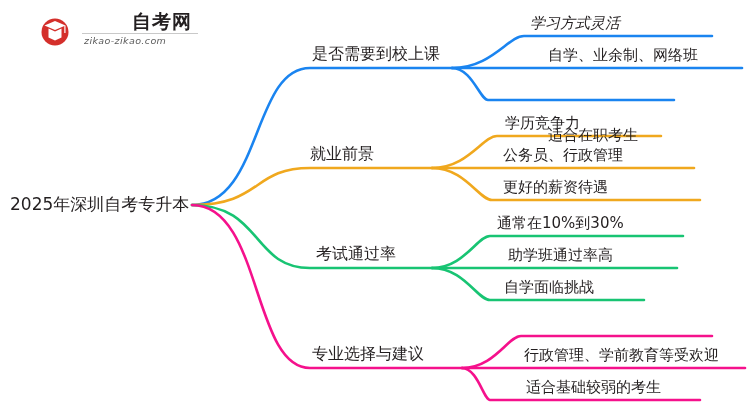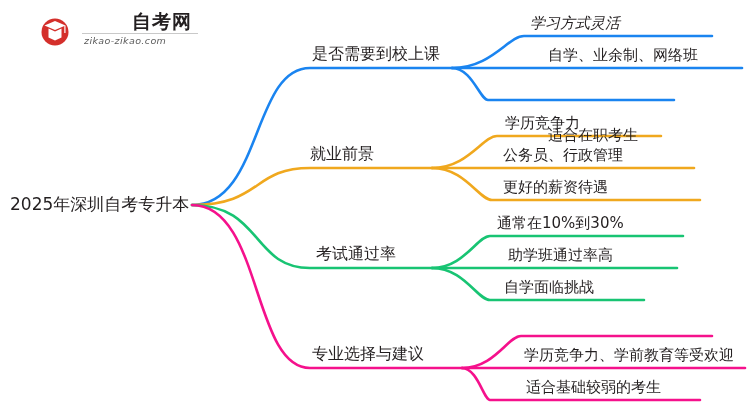--- a/index.html
+++ b/index.html
@@ -145,16 +145,16 @@
   <div class="node node-leaf" style="left: 505px; top: 116px;">学历竞争力</div>
   <div class="node node-leaf" style="left: 503px; top: 148px;">公务员、行政管理</div>
   <div class="node node-leaf" style="left: 503px; top: 180px;">更好的薪资待遇</div>
 
   <div class="node node-branch" style="left: 316px; top: 246px;">考试通过率</div>
   <div class="node node-leaf" style="left: 497px; top: 216px; text-align: center;">通常在10%到30%</div>
   <div class="node node-leaf" style="left: 508px; top: 248px;">助学班通过率高</div>
   <div class="node node-leaf" style="left: 504px; top: 280px;">自学面临挑战</div>
 
   <div class="node node-branch" style="left: 312px; top: 346px;">专业选择与建议</div>
-  <div class="node node-leaf" style="left: 524px; top: 348px;">学历竞争力、学前教育等受欢迎</div>
+  <div class="node node-leaf" style="left: 524px; top: 348px;">行政管理、学前教育等受欢迎</div>
   <div class="node node-leaf" style="left: 526px; top: 380px;">适合基础较弱的考生</div>
 
 </div>
 
 </body></html>

